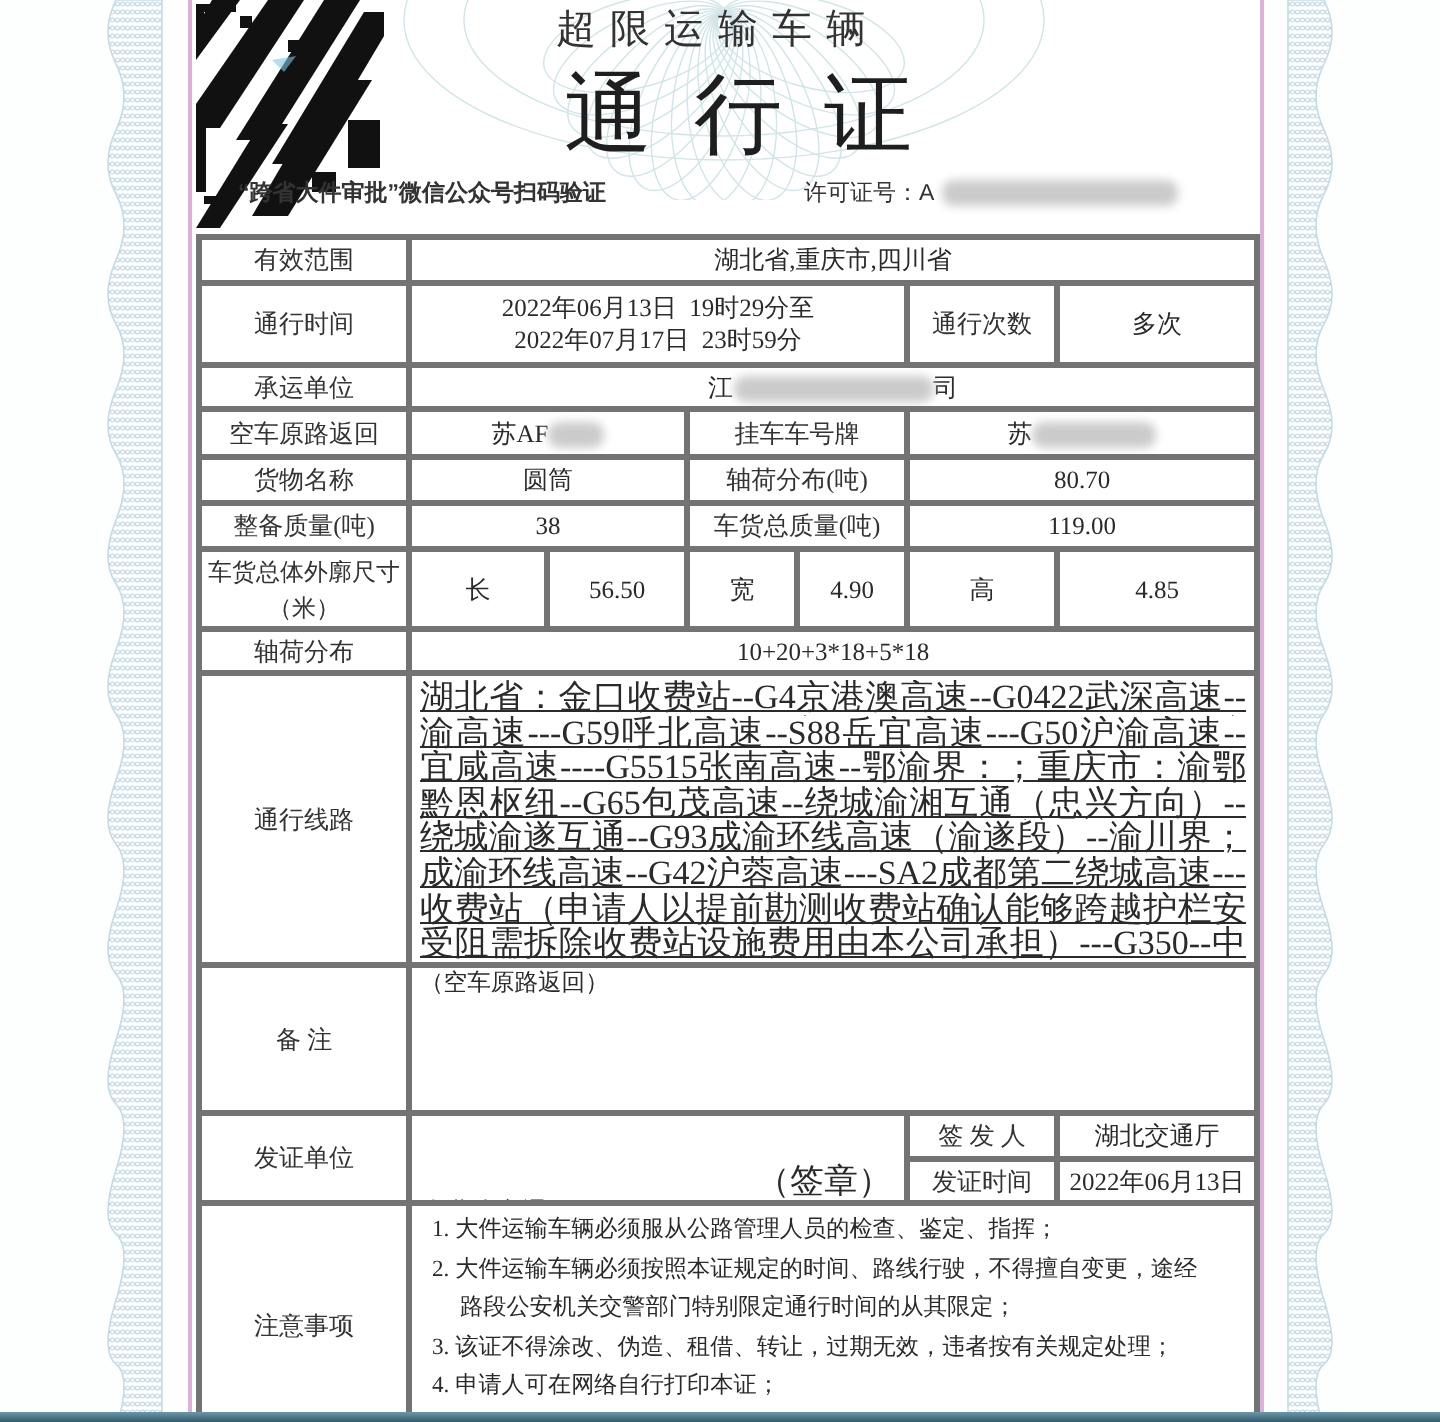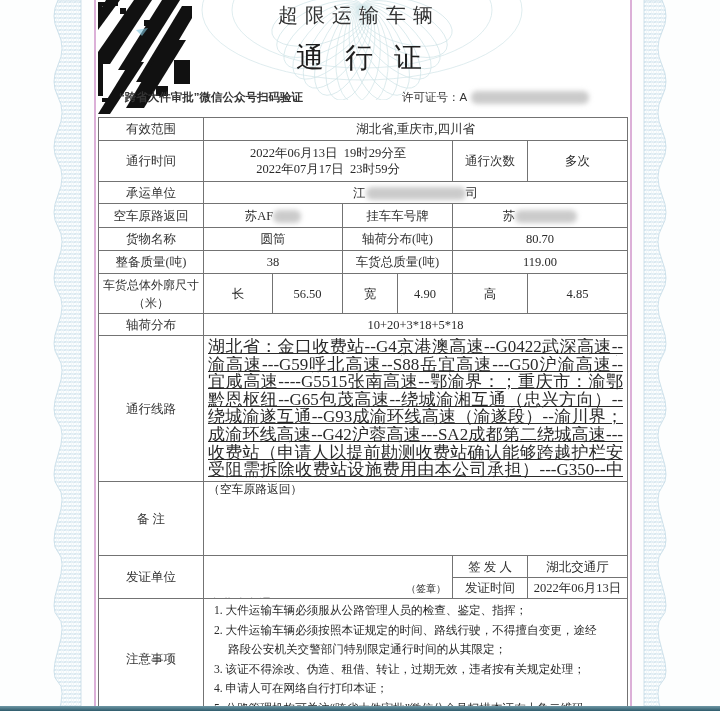--- a/index.html
+++ b/index.html
@@ -5,35 +5,35 @@
 html,body{margin:0;padding:0;}
 body{width:720px;height:711px;overflow:hidden;position:relative;background:#fdfefe;font-family:"Liberation Serif","DejaVu Serif",serif;color:#2b2b2b;}
 .band-svg{position:absolute;left:0;top:0;}
 .paper{position:absolute;left:96px;top:0;width:534px;height:711px;background:#ffffff;}
 .pink{position:absolute;top:0;width:2px;height:711px;background:#dcb0d8;}
 .pink-left{left:94px;}
 .pink-right{left:630px;}
 .rosette{position:absolute;left:160px;top:0;}
 .qr{position:absolute;left:96px;top:0;}
 .title-small{position:absolute;left:278px;top:3px;font-size:20px;letter-spacing:7px;line-height:24px;white-space:nowrap;color:#333;}
-.title-large{position:absolute;left:296px;top:36px;font-size:28px;letter-spacing:21px;line-height:44px;white-space:nowrap;color:#1e1e1e;}
+.title-large{position:absolute;left:282px;top:36px;font-size:44px;letter-spacing:21px;line-height:44px;white-space:nowrap;color:#1e1e1e;}
 .verify{position:absolute;left:119px;top:89px;font-family:"Liberation Sans","DejaVu Sans",sans-serif;font-size:11.5px;font-weight:bold;line-height:16px;color:#333;white-space:nowrap;}
 .permit-no{position:absolute;left:402px;top:89px;font-family:"Liberation Sans","DejaVu Sans",sans-serif;font-size:11.5px;font-weight:normal;line-height:16px;color:#333;white-space:nowrap;}
 .blur{display:inline-block;background:#cbcbcb;filter:blur(2.5px);border-radius:6px;vertical-align:middle;height:13px;}
 table.permit-table{position:absolute;left:98px;top:117px;width:529px;border-collapse:collapse;table-layout:fixed;}
-.permit-table td{border:1px solid #737373;padding:0;text-align:center;vertical-align:middle;font-size:12.5px;line-height:16px;color:#2a2a2a;overflow:hidden;white-space:nowrap;}
+.permit-table td{border:3px solid #737373;padding:0;text-align:center;vertical-align:middle;font-size:12.5px;line-height:16px;color:#2a2a2a;overflow:hidden;white-space:nowrap;}
 .permit-table td.lbl{color:#333;}
 .permit-table td.lbl-small{font-size:12px;line-height:18px;}
 .permit-table td.route{text-align:left;vertical-align:top;padding:2px 4px 0 4px;white-space:normal;}
 .route-line{height:17.6px;line-height:17.6px;font-size:17px;text-align:justify;text-align-last:justify;overflow:hidden;text-decoration:underline;}
 .permit-table td.remarks{text-align:left;vertical-align:top;padding:0 4px;}
 .route-cont{font-size:11.8px;line-height:12px;margin-top:1px;}
 .issuer-wrap{position:relative;height:42px;}
 .issuer-name{position:absolute;left:5px;top:2px;font-size:12.5px;margin-top:38px;}
-.issuer-seal{position:absolute;right:6px;bottom:1px;font-size:10px;margin-top:34px;}
+.issuer-seal{position:absolute;right:6px;bottom:1px;font-size:17px;margin-top:34px;}
 .permit-table td.notes{text-align:left;vertical-align:top;padding:2px 0 0 10px;white-space:normal;}
 .note-line{height:19.5px;line-height:19.5px;font-size:11.6px;white-space:nowrap;overflow:hidden;}
 .note-line.indent{padding-left:14px;}
 .bottom-bar{position:absolute;left:0;top:706px;width:720px;height:5px;background:linear-gradient(#6f98a6,#2e5b6b);}
 </style>
 </head>
 <body>
 
 <svg class="band-svg" width="720" height="711">
   <defs>

